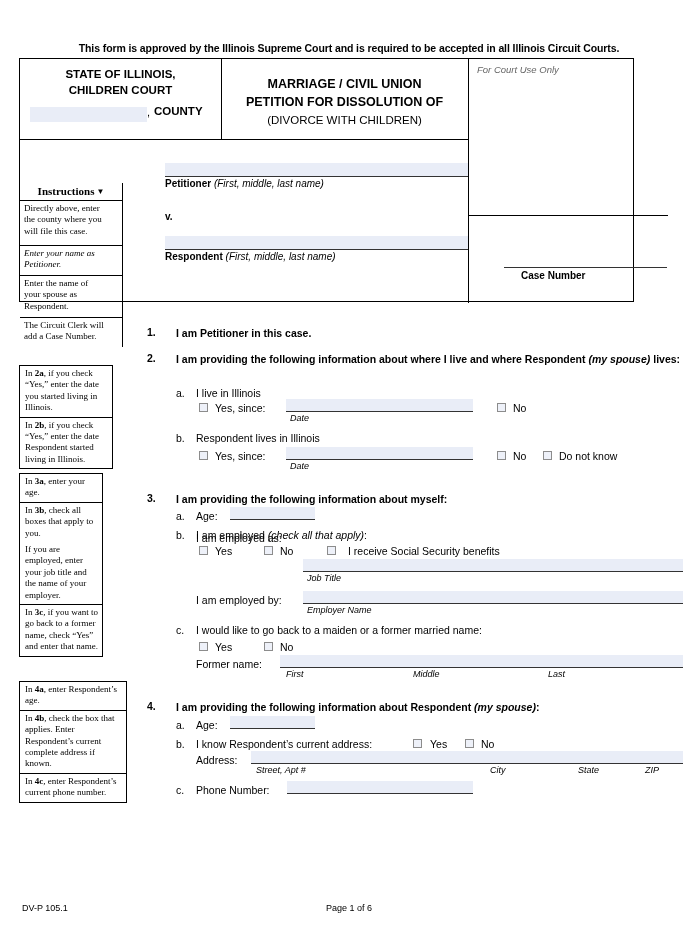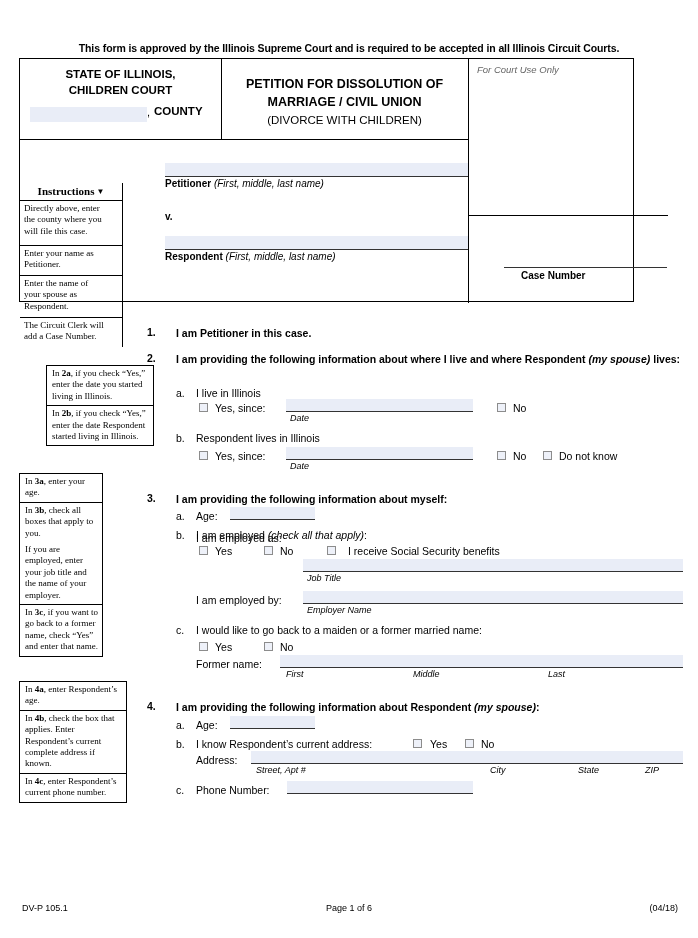--- a/index.html
+++ b/index.html
@@ -102,33 +102,33 @@
       <div>CHILDREN COURT</div>
     </div>
 
     <div class="county-row">
       <div class="county-fill"></div>
       <span class="county-comma">,</span>
       <span class="county-word">COUNTY</span>
     </div>
 
     <div class="doc-title">
+      <div>MARRIAGE / CIVIL UNION</div>
       <div>PETITION FOR DISSOLUTION OF</div>
-      <div>MARRIAGE / CIVIL UNION</div>
     </div>
     <div class="doc-sub">(DIVORCE WITH CHILDREN)</div>
 
     <div class="courtuse">For Court Use Only</div>
 
     <div class="instr-col">
       <div class="instr-head">
         <span>Instructions</span><span class="caret">▼</span>
       </div>
       <div class="instr-cell" style="top:18px;height:45px;">Directly above, enter the county where you will file this case.</div>
-      <div class="instr-cell" style="top:63px;height:30px;">Enter your name as Petitioner.</div>
+      <div class="instr-cell" style="top:63px;height:30px;font-style:italic;">Enter your name as Petitioner.</div>
       <div class="instr-cell" style="top:93px;height:42px;">Enter the name of your spouse as Respondent.</div>
       <div class="instr-cell" style="top:135px;height:29px;border-bottom:none;">The Circuit Clerk will add a Case Number.</div>
     </div>
 
     <div class="pet-fill"></div>
     <div class="pet-line"></div>
     <div class="pet-lab"><span class="bold">Petitioner</span><span class="ital"> (First, middle, last name)</span></div>
 
     <div class="vs bold">v.</div>
 
@@ -236,21 +236,21 @@
   <div class="mini" style="left:256px;top:765px;">Street, Apt #</div>
   <div class="mini" style="left:490px;top:765px;">City</div>
   <div class="mini" style="left:578px;top:765px;">State</div>
   <div class="mini" style="left:645px;top:765px;">ZIP</div>
 
   <div class="sub" style="left:176px;top:784px;">c.</div>
   <div class="sub" style="left:196px;top:784px;">Phone Number:</div>
   <div class="fldfill" style="left:287px;top:781px;width:186px;"></div>
   <div class="fldline" style="left:287px;top:793px;width:186px;"></div>
 
-  <div class="notebox" style="top:365px;width:108px;margin-left:27px;">
+  <div class="notebox" style="top:365px;width:94px;">
     <div class="notecell" id="sn-2a">
         <p>In <b>2a</b>, if you check “Yes,” enter the date you started living in Illinois.</p>
       </div>
     <div class="notecell" id="sn-2b">
         <p>In <b>2b</b>, if you check “Yes,” enter the date Respondent started living in Illinois.</p>
       </div>
   </div>
 
   <div class="notebox" style="top:473px;width:84px;">
     <div class="notecell" id="sn-3a">
@@ -272,15 +272,14 @@
     <div class="notecell" id="sn-4b">
         <p>In <b>4b</b>, check the box that applies. Enter Respondent’s current complete address if known.</p>
       </div>
     <div class="notecell" id="sn-4c">
         <p>In <b>4c</b>, enter Respondent’s current phone number.</p>
       </div>
   </div>
 
   <div class="foot" style="left:22px;">DV-P 105.1</div>
   <div class="foot" style="left:0;width:698px;text-align:center;">Page 1 of 6</div>
-  <div class="foot" style="left:0;width:678px;text-align:right;">(04/18)</div>
 
 </div>
 
 </body></html>

